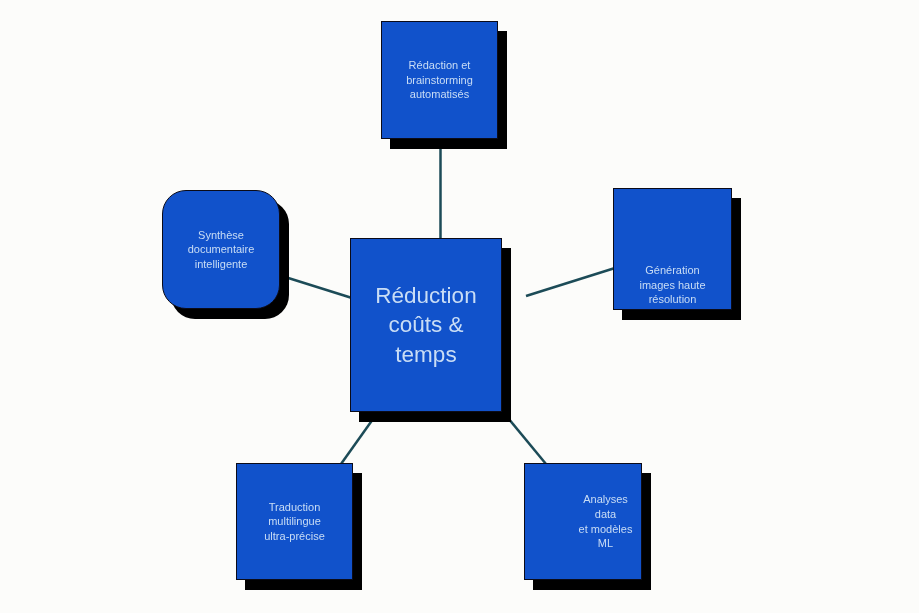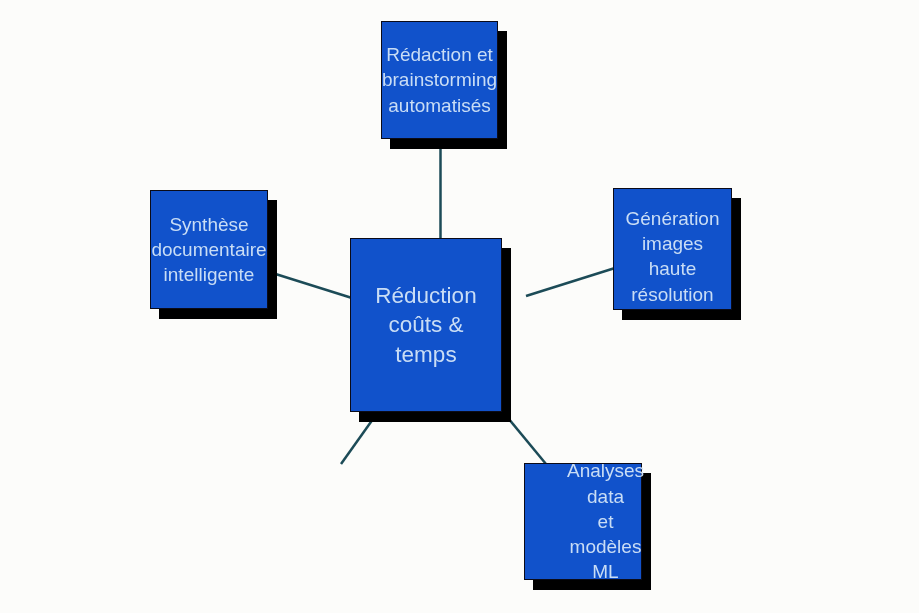--- a/index.html
+++ b/index.html
@@ -33,33 +33,33 @@
     border: 1.5px solid #0b0b18;
     box-shadow: 9px 10px 0 0 #000000;
     display: flex;
     align-items: center;
     justify-content: center;
     text-align: center;
   }
   .node .label {
     color: #c9ddf5;
     white-space: pre-line;
-    font-size: 19px;
+    font-size: 11px;
     line-height: 1.33;
     padding: 2px 4px;
   }
   .node.center-node {
     left: 350px; top: 238px; width: 152px; height: 174px;
   }
   .node.center-node .label {
     font-size: 22.5px;
     line-height: 1.3;
   }
   .node.top-node          { left: 381px; top: 21px;  width: 117px; height: 118px; }
-  .node.left-node         { left: 150px; top: 190px; width: 118px; height: 119px; }
+  .node.left-node         { left: 162px; top: 190px; width: 118px; height: 119px; border-radius: 24px; }
   .node.right-node        { left: 613px; top: 188px; width: 119px; height: 122px; align-items: flex-end; }
   .node.bottom-left-node  { left: 236px; top: 463px; width: 117px; height: 117px; }
   .node.bottom-right-node { left: 524px; top: 463px; width: 118px; height: 117px; padding-left: 45px; }
 </style>
 </head>
 <body>
 
 <div class="canvas">
 
   <svg class="connectors" viewBox="0 0 919 613" xmlns="http://www.w3.org/2000/svg">
@@ -86,19 +86,24 @@
 documentaire
 intelligente</span>
   </div>
 
   <div class="node right-node">
     <span class="label">Génération
 images haute
 résolution</span>
   </div>
 
+  <div class="node bottom-left-node">
+    <span class="label">Traduction
+multilingue
+ultra-précise</span>
+  </div>
 
   <div class="node bottom-right-node">
     <span class="label">Analyses data
 et modèles ML</span>
   </div>
 
 </div>
 
 </body></html>

